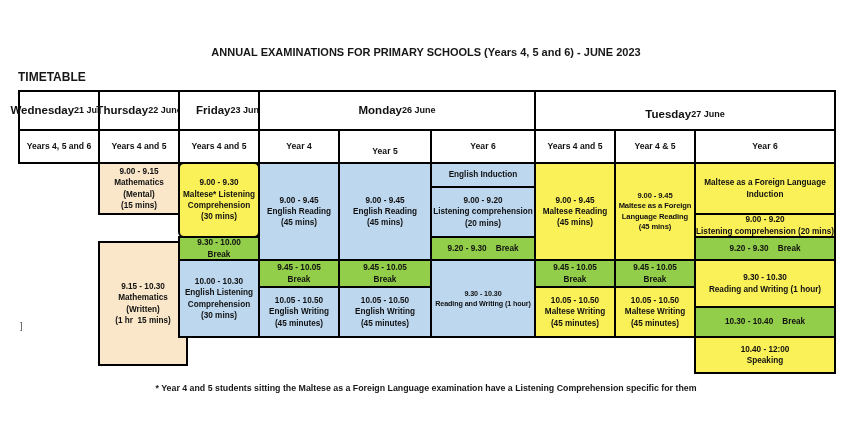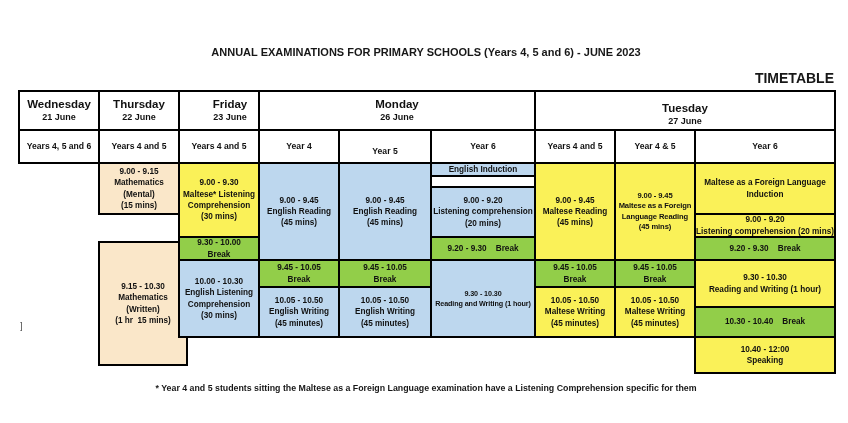--- a/index.html
+++ b/index.html
@@ -10,39 +10,39 @@
     position:relative;
     overflow:hidden;
   }
   .page{position:absolute;left:0;top:6px;width:848px;height:423px;}
   .title{
     position:absolute;left:18px;top:40px;width:816px;
     text-align:center;font-weight:bold;font-size:11px;color:#171717;
   }
   .subtitle{
     position:absolute;left:18px;top:64px;width:816px;
-    text-align:right;font-weight:bold;font-size:14px;color:#171717;
+    text-align:left;font-weight:bold;font-size:12px;color:#171717;
   }
   .footnote{
     position:absolute;left:18px;top:377px;width:816px;
     text-align:center;font-weight:bold;font-size:8.8px;color:#171717;
   }
   .stray{
     position:absolute;left:20px;top:315px;
     font-size:9px;color:#444;font-weight:normal;
   }
   .cell{
     position:absolute;box-sizing:border-box;
     border:2px solid #000;
     display:flex;align-items:center;justify-content:center;
     text-align:center;white-space:pre;
     font-weight:bold;font-size:8.2px;line-height:1.38;color:#111;
     padding:0 1px;background:#fff;
   }
-  .day{flex-direction:column;}
+  .day{}
   .day .dname{font-size:11.5px;line-height:1.2;}
   .day .ddate{font-size:9px;line-height:1.3;}
   .yearhdr{font-size:8.6px;}
   .fs76{font-size:7.6px;letter-spacing:-0.1px;}
   .fs72{font-size:7.2px;letter-spacing:-0.1px;}
 </style>
 </head>
 <body>
 
 <div class="page">
@@ -84,21 +84,21 @@
 
   <div class="cell" style="left: 98px; top: 156px; width: 82px; height: 53px; background: rgb(250, 231, 201);">9.00 - 9.15
 Mathematics
 (Mental)
 (15 mins)</div>
   <div class="cell" style="left: 98px; top: 207px; width: 90px; height: 125px; background: rgb(250, 231, 201); margin-top: 28px;">9.15 - 10.30
 Mathematics
 (Written)
 (1 hr  15 mins)</div>
 
-  <div class="cell" style="left: 178px; top: 156px; width: 82px; height: 76px; background: rgb(250, 241, 88);">9.00 - 9.30
+  <div class="cell" style="left: 178px; top: 156px; width: 82px; height: 76px; background: rgb(250, 241, 88); border-radius: 6px;">9.00 - 9.30
 Maltese* Listening
 Comprehension
 (30 mins)</div>
   <div class="cell" style="left: 178px; top: 230px; width: 82px; height: 25px; background: rgb(146, 206, 73);">9.30 - 10.00
 Break</div>
   <div class="cell" style="left: 178px; top: 253px; width: 82px; height: 79px; background: rgb(189, 215, 238);">10.00 - 10.30
 English Listening
 Comprehension
 (30 mins)</div>
 
@@ -113,21 +113,21 @@
 
   <div class="cell" style="left: 338px; top: 156px; width: 94px; height: 99px; background: rgb(189, 215, 238);">9.00 - 9.45
 English Reading
 (45 mins)</div>
   <div class="cell" style="left: 338px; top: 253px; width: 94px; height: 29px; background: rgb(146, 206, 73);">9.45 - 10.05
 Break</div>
   <div class="cell" style="left: 338px; top: 280px; width: 94px; height: 52px; background: rgb(189, 215, 238);">10.05 - 10.50
 English Writing
 (45 minutes)</div>
 
-  <div class="cell" style="left: 430px; top: 156px; width: 106px; height: 15px; background: rgb(189, 215, 238);">English Induction</div>
+  <div class="cell" style="left: 430px; top: 156px; width: 106px; height: 26px; background: rgb(189, 215, 238);">English Induction</div>
   <div class="cell" style="left: 430px; top: 180px; width: 106px; height: 52px; background: rgb(189, 215, 238);">9.00 - 9.20
 Listening comprehension
 (20 mins)</div>
   <div class="cell" style="left: 430px; top: 230px; width: 106px; height: 25px; background: rgb(146, 206, 73);">9.20 - 9.30    Break</div>
   <div class="cell fs72" style="left: 430px; top: 253px; width: 106px; height: 79px; background: rgb(189, 215, 238);">9.30 - 10.30
 Reading and Writing (1 hour)</div>
 
   <div class="cell" style="left: 534px; top: 156px; width: 82px; height: 99px; background: rgb(250, 241, 88);">9.00 - 9.45
 Maltese Reading
 (45 mins)</div>

